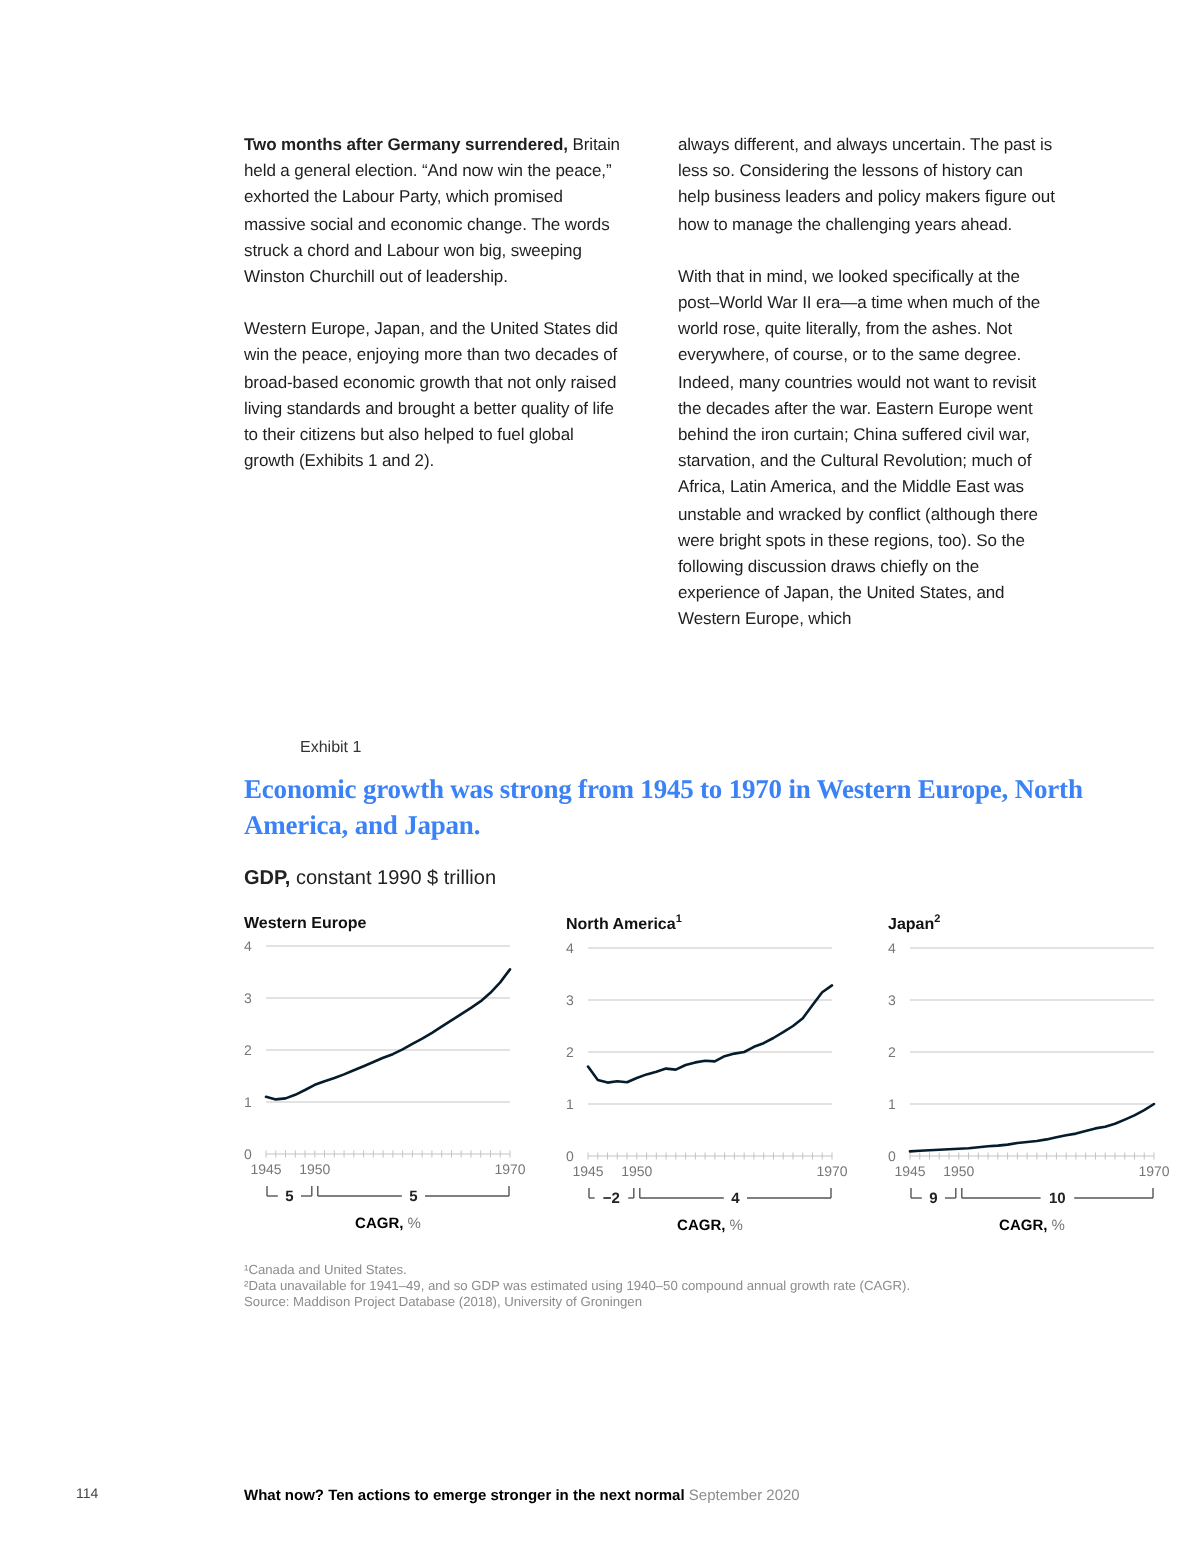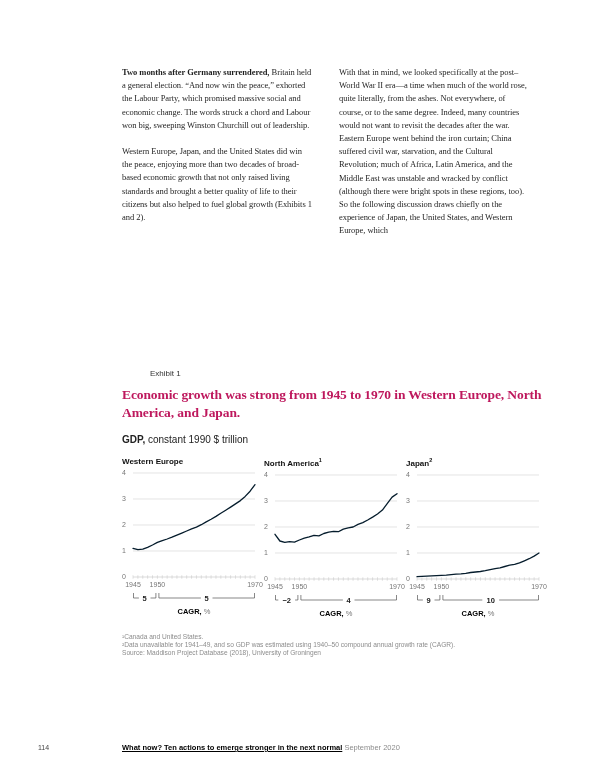--- a/index.html
+++ b/index.html
@@ -1,51 +1,52 @@
 <!DOCTYPE html>
 <html><head>
 <meta charset="utf-8">
 <style>
   * { margin:0; padding:0; box-sizing:border-box; }
   html,body { width:600px; height:776px; }
   body { position:relative; background:#ffffff; font-family:"Liberation Sans", sans-serif; color:#1a1a1a; overflow:hidden; }
 
   .text-columns { position:absolute; top:66px; left:122px; width:408px; display:flex; gap:27px; }
-  .col { width:190px;font-family:Liberation Serif, serif; }
+  .col { width:190px; }
   .col p { font-size:8.5px; line-height:13.2px; letter-spacing:-0.05px; margin-bottom:13px; color:#1f1f1f; }
   .lead { font-weight:bold; }
 
   .exhibit { position:absolute; top:369px; left:122px; width:426px; }
   .exhibit-label { font-size:8px; color:#333; margin-bottom:8px;padding-left:28px; }
-  .exhibit-title { font-family:"Liberation Serif", serif; font-size:13.5px; line-height:17.5px; font-weight:700; color:#be185d; width:448px; margin-bottom:13px; letter-spacing:-0.1px; }
+  .exhibit-title { font-family:"Liberation Serif", serif; font-size:13.5px; line-height:17.5px; font-weight:700; color:#3b82f6; width:448px; margin-bottom:13px; letter-spacing:-0.1px; }
   .unit { font-size:10px; color:#222; margin-bottom:12px; }
   .unit .b { font-weight:bold; }
 
-  .charts { display:flex; gap:7px; }
+  .charts { display:flex; gap:26px; }
   .chart { width:135px; }
   .chart-title { font-size:8px; font-weight:bold; color:#111; margin-bottom:3px; }
   .chart-title sup { font-size:5.5px; }
   .chart svg { overflow:visible; display:block; }
 
   .footnotes { margin-top:10px; font-size:6.6px; line-height:8.4px; color:#8c8c8c; letter-spacing:0; }
 
   .footer-pagenum { position:absolute; top:744px; left:38px; font-size:7px; color:#444; }
   .footer-line { position:absolute; top:743px; left:122px; font-size:7.5px; }
-  .footer-line .b { font-weight:bold; color:#000;text-decoration:underline; }
+  .footer-line .b { font-weight:bold; color:#000; }
   .footer-line .date { color:#8c8c8c;text-align:right; }
 </style>
 </head>
 <body>
 
 <div class="text-columns">
   <div class="col">
     <p><span class="lead">Two months after Germany surrendered,</span><span> Britain held a general election. “And now win the peace,” exhorted the Labour Party, which promised massive social and economic change. The words struck a chord and Labour won big, sweeping Winston Churchill out of leadership.</span></p>
     <p>Western Europe, Japan, and the United States did win the peace, enjoying more than two decades of broad-based economic growth that not only raised living standards and brought a better quality of life to their citizens but also helped to fuel global growth (Exhibits 1 and 2).</p>
   </div>
   <div class="col">
+    <p>always different, and always uncertain. The past is less so. Considering the lessons of history can help business leaders and policy makers figure out how to manage the challenging years ahead.</p>
     <p>With that in mind, we looked specifically at the post–World War II era—a time when much of the world rose, quite literally, from the ashes. Not everywhere, of course, or to the same degree. Indeed, many countries would not want to revisit the decades after the war. Eastern Europe went behind the iron curtain; China suffered civil war, starvation, and the Cultural Revolution; much of Africa, Latin America, and the Middle East was unstable and wracked by conflict (although there were bright spots in these regions, too). So the following discussion draws chiefly on the experience of Japan, the United States, and Western Europe, which</p>
   </div>
 </div>
 
 <div class="exhibit">
   <div class="exhibit-label">Exhibit 1</div>
   <h2 class="exhibit-title">Economic growth was strong from 1945 to 1970 in Western Europe, North America, and Japan.</h2>
   <div class="unit"><span class="b">GDP,</span><span> constant 1990 $ trillion</span></div>
   <div class="charts">
       <div class="chart">

